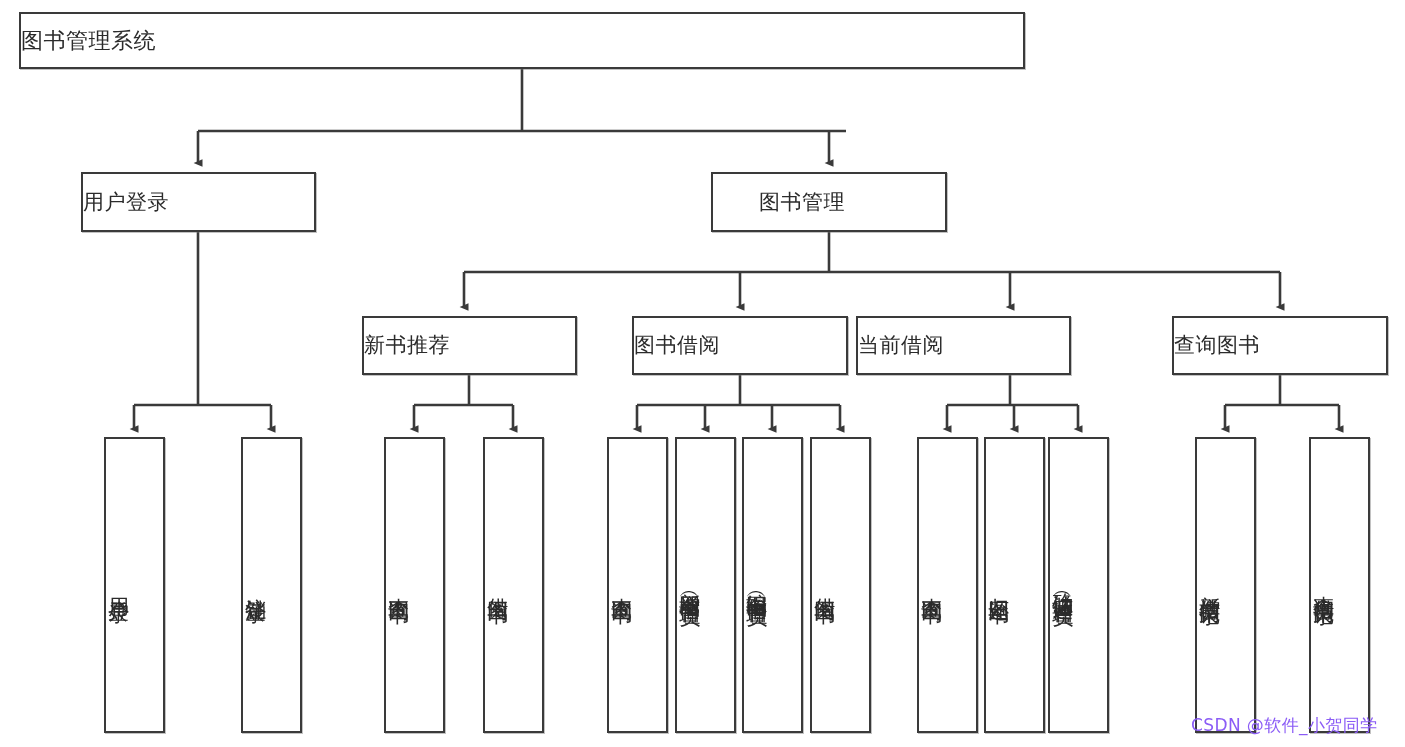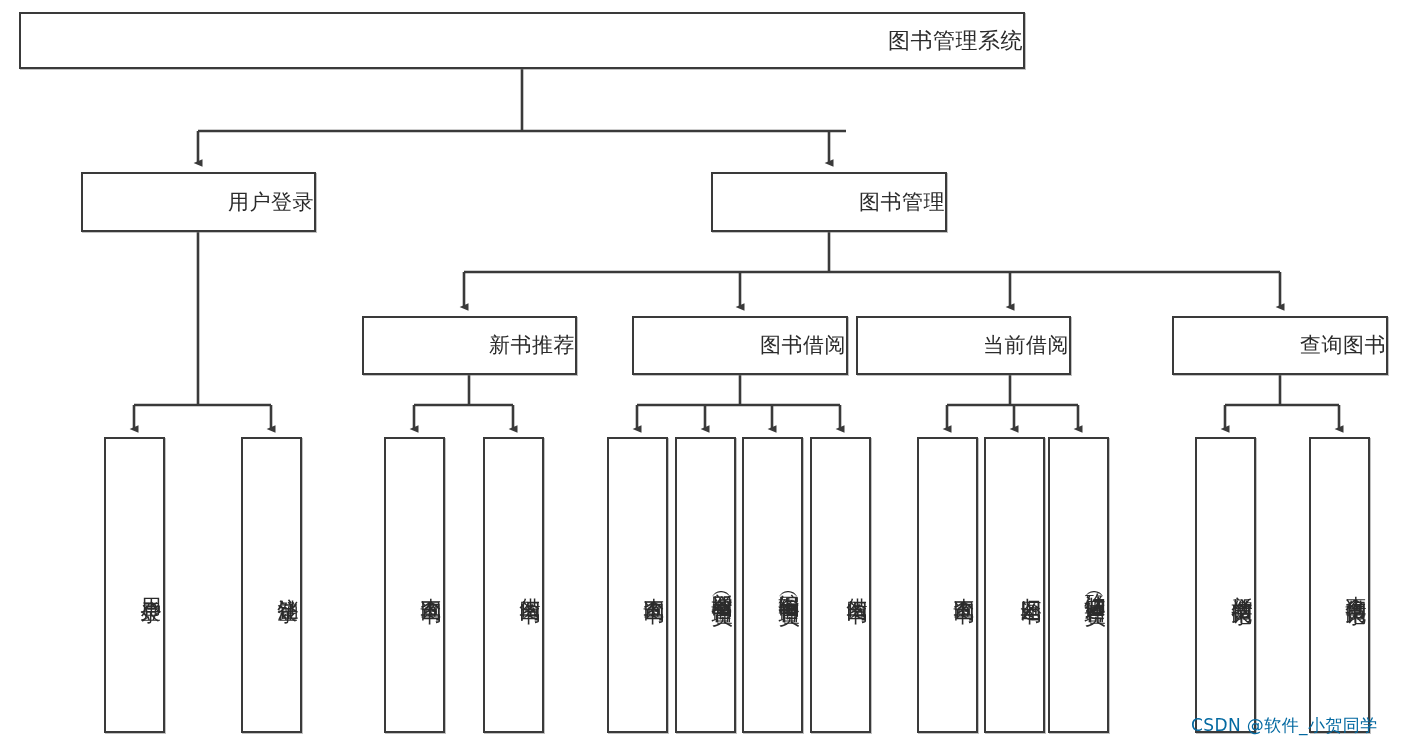--- a/index.html
+++ b/index.html
@@ -25,21 +25,21 @@
     width: 1405px;
     height: 747px;
   }
   .node {
     position: absolute;
     box-sizing: border-box;
     border: 2.2px solid #3a3a3a;
     background: #ffffff;
     display: flex;
     align-items: center;
-    justify-content: flex-end;
+    justify-content: flex-start;
     color: #2b2b2b;
     box-shadow: 1px 1px 0 rgba(120,120,120,0.45);
   }
   .node .label {
     text-align: center;
     line-height: 1.18;
     letter-spacing: 0.5px;
   }
   .node.horizontal .label {
     writing-mode: horizontal-tb;
@@ -51,21 +51,21 @@
     font-size: 21px;
     letter-spacing: 2px;
     max-height: 280px;
   }
   .node.root .label { font-size: 22px; }
   .watermark {
     position: absolute;
     left: 1191px;
     top: 714px;
     font-size: 17px;
-    color: #0369a1;
+    color: #8b5cf6;
     white-space: nowrap;
     letter-spacing: 0.4px;
   }
 </style>
 </head>
 <body>
 
 <div id="diagram-root">
 
   <svg class="edges" viewBox="0 0 1405 747" xmlns="http://www.w3.org/2000/svg">
@@ -118,21 +118,21 @@
     </g>
   </svg>
 
   <div class="node horizontal root" style="left:19px; top:12px; width:1006px; height:57px;">
     <span class="label">图书管理系统</span>
   </div>
 
   <div class="node horizontal" style="left:81px; top:172px; width:235px; height:60px;">
     <span class="label">用户登录</span>
   </div>
-  <div class="node horizontal" style="left:711px; top:172px; width:236px; height:60px;">
+  <div class="node horizontal" style="left:711px; top:172px; width:236px; height:60px;padding-left:46px;">
     <span class="label">图书管理</span>
   </div>
 
   <div class="node horizontal" style="left:632px; top:316px; width:216px; height:59px;">
     <span class="label">图书借阅</span>
   </div>
   <div class="node horizontal" style="left:362px; top:316px; width:215px; height:59px;">
     <span class="label">新书推荐</span>
   </div>
   <div class="node horizontal" style="left:856px; top:316px; width:215px; height:59px;">

